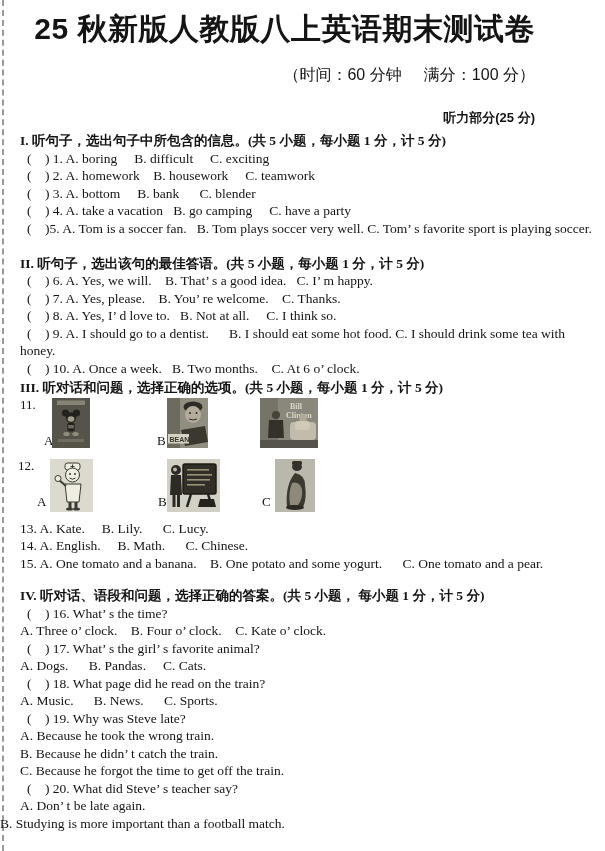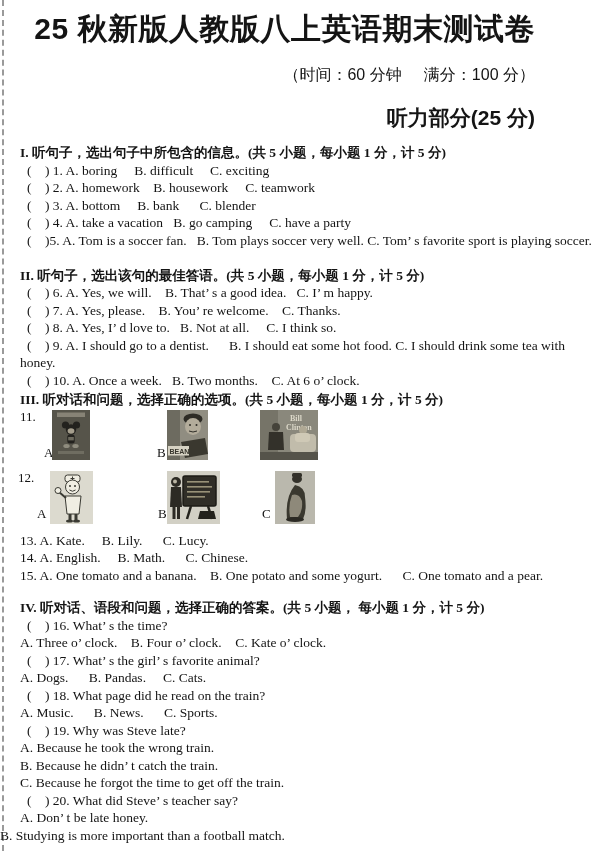--- a/index.html
+++ b/index.html
@@ -22,30 +22,30 @@
     font-family: "Liberation Sans", sans-serif;
     font-weight: 700; font-size: 30px; line-height: 35px;
     letter-spacing: 0.5px; white-space: pre;
   }
   .doc-subtitle {
     font-family: "Liberation Sans", sans-serif;
     font-size: 16px; line-height: 20px; margin-top: 19px; white-space: pre;
   }
   .part-header {
     font-family: "Liberation Sans", sans-serif;
-    font-weight: 700; font-size: 21px; line-height: 20px;
+    font-weight: 700; font-size: 13px; line-height: 20px;
     margin-top: 23px; white-space: pre;
   }
 
   .t-line { white-space: pre; font-size: 13.5px; line-height: 17.5px; }
   .heading { font-weight: 700; }
   .mt-sec   { margin-top: 17.5px; }
   .mt-sec3  { margin-top: 2px; }
   .mt-sec4  { margin-top: 15px; }
-  .mt-first { margin-top: 16px; }
+  .mt-first { margin-top: 4px; }
   .q { padding-left: 7px; }
   .outdent { margin-left: -20px; }
 
   .img-row { position: relative; height: 53px; }
   .img-row.r11 { margin-top: 0; }
   .img-row.r12 { margin-top: 8px; }
   .row-num { position: absolute; top: 0; font-size: 13px; }
   .pic-letter { position: absolute; bottom: 1px; font-size: 13px; }
   .pic { position: absolute; top: 1px; display: block; }
   .pic svg { display: block; }
@@ -191,16 +191,16 @@
   <div class="t-line">A. Three o’ clock.    B. Four o’ clock.    C. Kate o’ clock.</div>
   <div class="t-line q">(    ) 17. What’ s the girl’ s favorite animal?</div>
   <div class="t-line">A. Dogs.      B. Pandas.     C. Cats.</div>
   <div class="t-line q">(    ) 18. What page did he read on the train?</div>
   <div class="t-line">A. Music.      B. News.      C. Sports.</div>
   <div class="t-line q">(    ) 19. Why was Steve late?</div>
   <div class="t-line">A. Because he took the wrong train.</div>
   <div class="t-line">B. Because he didn’ t catch the train.</div>
   <div class="t-line">C. Because he forgot the time to get off the train.</div>
   <div class="t-line q">(    ) 20. What did Steve’ s teacher say?</div>
-  <div class="t-line">A. Don’ t be late honey.</div>
+  <div class="t-line">A. Don’ t be late again.</div>
   <div class="t-line outdent">B. Studying is more important than a football match.</div>
 
 </div>
 
 </body></html>

